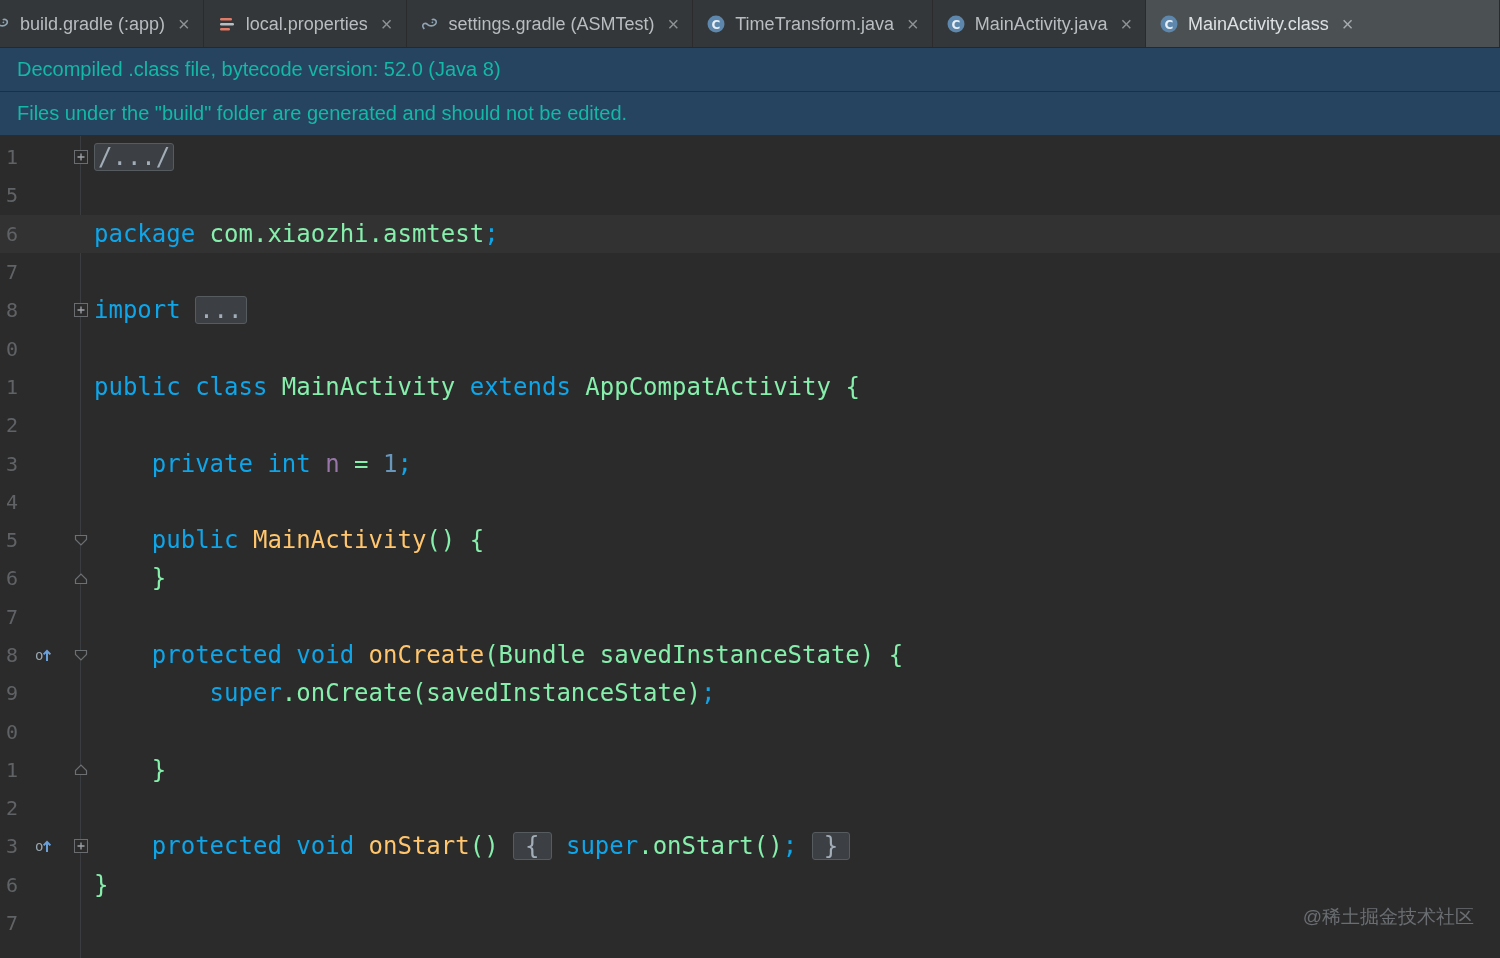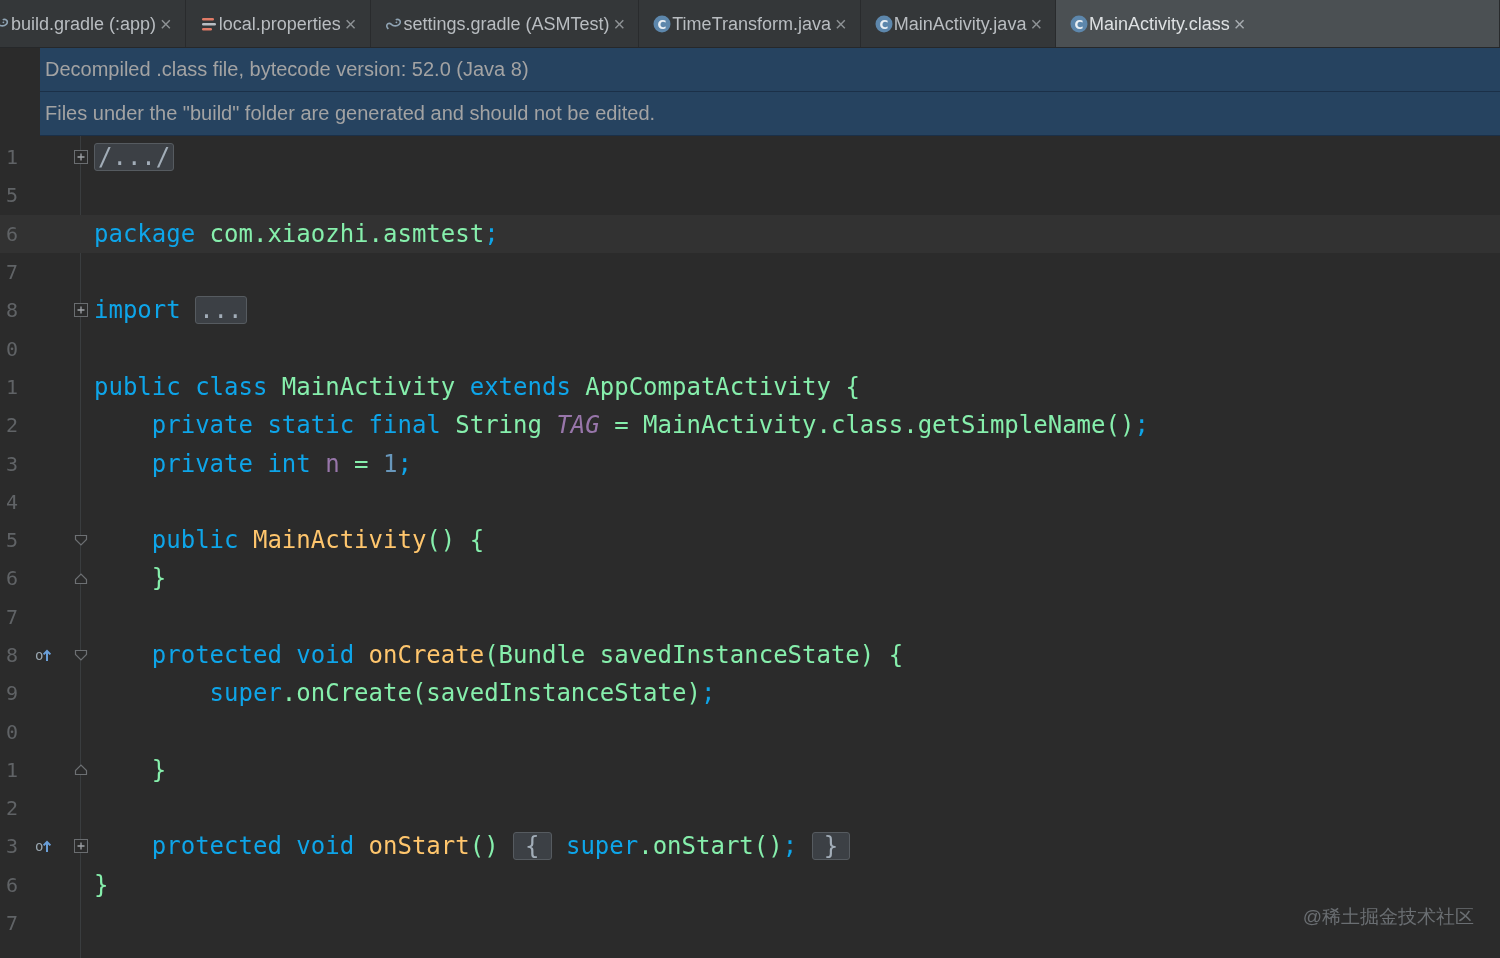--- a/index.html
+++ b/index.html
@@ -8,39 +8,38 @@
 
   .app { width:1500px; height:958px; display:flex; flex-direction:column; }
 
   
   .tab-bar {
     height:48px; flex:0 0 48px; background:#343739;
     display:flex; align-items:stretch; border-bottom:1px solid #26282a;
     overflow:hidden;
   }
   .tab {
-    display:flex; align-items:center; padding:0 13px;
+    display:flex; align-items:center; gap:9px; padding:0 13px;
     border-right:1px solid #292b2d; color:#b9bdc1; font-size:18px;
     cursor:pointer; white-space:nowrap; position:relative;
   }
   .tab.active { background:#4b5053; color:#dde0e2; }
   .tab:first-child { padding-left:0; }
   .tab:first-child .tab-icon { margin-left:-9px; }
   .tab:last-child { flex:1; }
   .tab-icon { width:20px; height:20px; display:flex; align-items:center; justify-content:center; flex:0 0 20px; overflow:hidden; }
   .tab-label { line-height:1; }
   .tab-close { color:#8d9194; font-size:20px; line-height:1; margin-left:4px; }
   .tab.active .tab-close { color:#a6abaf; }
 
   
   .banner {
-    height:44px; flex:0 0 44px; background:#264360; color:#a3a3a3;
-    font-size:20px; display:flex; align-items:center; padding-left:5px;
+    height:44px; flex:0 0 44px; background:#264360; color:#14b8a6;
+    font-size:20px; display:flex; align-items:center; padding-left:17px;
     border-bottom:1px solid #1b3048;
-    margin-left:40px;
   }
 
   
   .editor {
     position:relative; flex:1; background:#2b2b2b;
     font-family:"DejaVu Sans Mono", monospace; overflow:hidden;
   }
   .gutter-sep { position:absolute; left:80px; top:0; bottom:0; width:1px; background:#3a3d3f; }
   .lines { position:absolute; top:2px; left:0; right:0; }
   .line { display:flex; height:38.3px; align-items:center; }
@@ -190,21 +189,20 @@
         <div class="line">
           <span class="lnum">1</span>
           <span class="gicon"></span>
           <span class="gfold"></span>
           <span class="code"><span class="tk-kw">public</span><span class="tk-plain"> </span><span class="tk-kw">class</span><span class="tk-plain"> MainActivity </span><span class="tk-kw">extends</span><span class="tk-plain"> AppCompatActivity {</span></span>
         </div>
         <div class="line">
           <span class="lnum">2</span>
           <span class="gicon"></span>
           <span class="gfold"></span>
-          <span class="code"><span class="tk-plain">    </span><span class="tk-kw">private</span><span class="tk-plain"> </span><span class="tk-kw">static</span><span class="tk-plain"> </span><span class="tk-kw">final</span><span class="tk-plain"> String </span><span class="tk-sfield">TAG</span><span class="tk-plain"> = MainActivity.class.getSimpleName()</span><span class="tk-semi">;</span></span>
         </div>
         <div class="line">
           <span class="lnum">3</span>
           <span class="gicon"></span>
           <span class="gfold"></span>
           <span class="code"><span class="tk-plain">    </span><span class="tk-kw">private</span><span class="tk-plain"> </span><span class="tk-kw">int</span><span class="tk-plain"> </span><span class="tk-field">n</span><span class="tk-plain"> = </span><span class="tk-num">1</span><span class="tk-semi">;</span></span>
         </div>
         <div class="line">
           <span class="lnum">4</span>
           <span class="gicon"></span>

